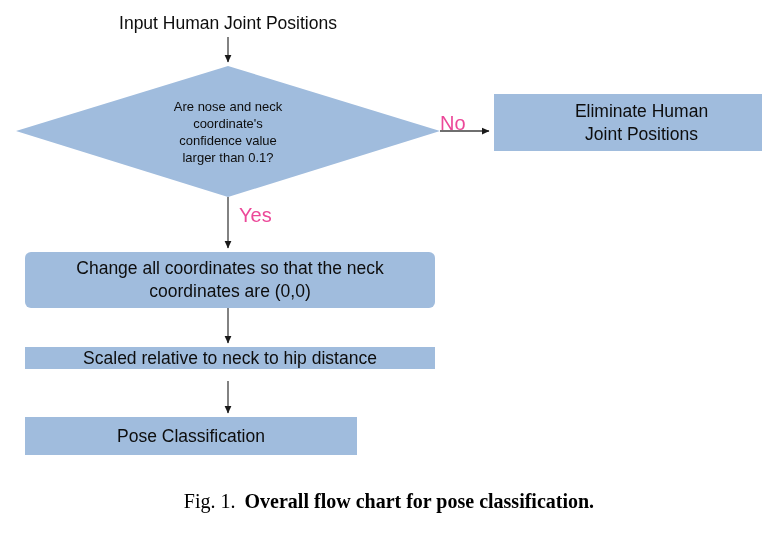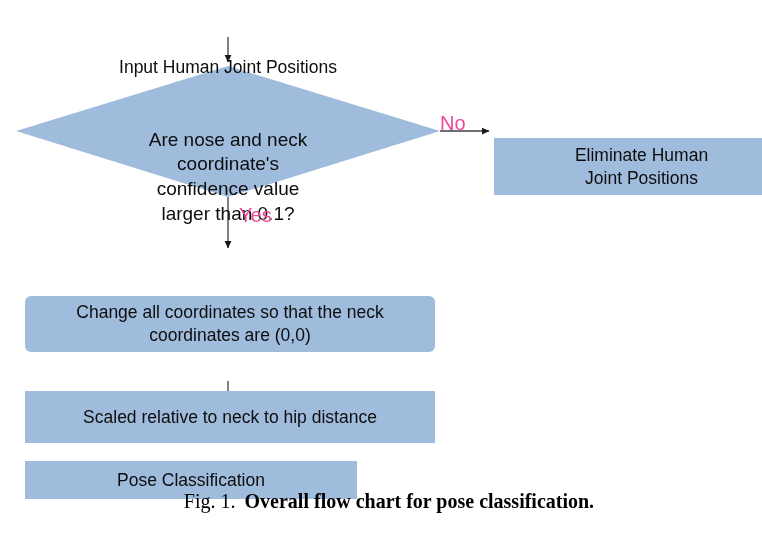--- a/index.html
+++ b/index.html
@@ -35,21 +35,20 @@
 
   
   .node {
     position: absolute;
     box-sizing: border-box;
     display: flex;
     align-items: center;
     justify-content: center;
     text-align: center;
     line-height: 1.30;
-    margin-top: 44px;
   }
 
   .proc {
     background: #a0bcdd;
   }
 
   .node-text {
     display: block;
     white-space: pre-line;
     padding: 0 6px;
@@ -62,21 +61,21 @@
     width: 320px;
     height: 26px;
     font-size: 17.5px;
   }
 
   #decision-text {
     left: 70px;
     top: 78px;
     width: 316px;
     height: 110px;
-    font-size: 19px;
+    font-size: 13px;
   }
 
   #box-eliminate {
     left: 494px;
     top: 94px;
     width: 295px;
     height: 57px;
     font-size: 17.5px;
   }
 
@@ -86,21 +85,21 @@
     width: 410px;
     height: 56px;
     font-size: 17.5px;
     border-radius: 6px;
   }
 
   #box-scaled {
     left: 25px;
     top: 347px;
     width: 410px;
-    height: 52px;
+    height: 22px;
     font-size: 17.5px;
   }
 
   #box-pose {
     left: 25px;
     top: 417px;
     width: 332px;
     height: 38px;
     font-size: 17.5px;
   }

